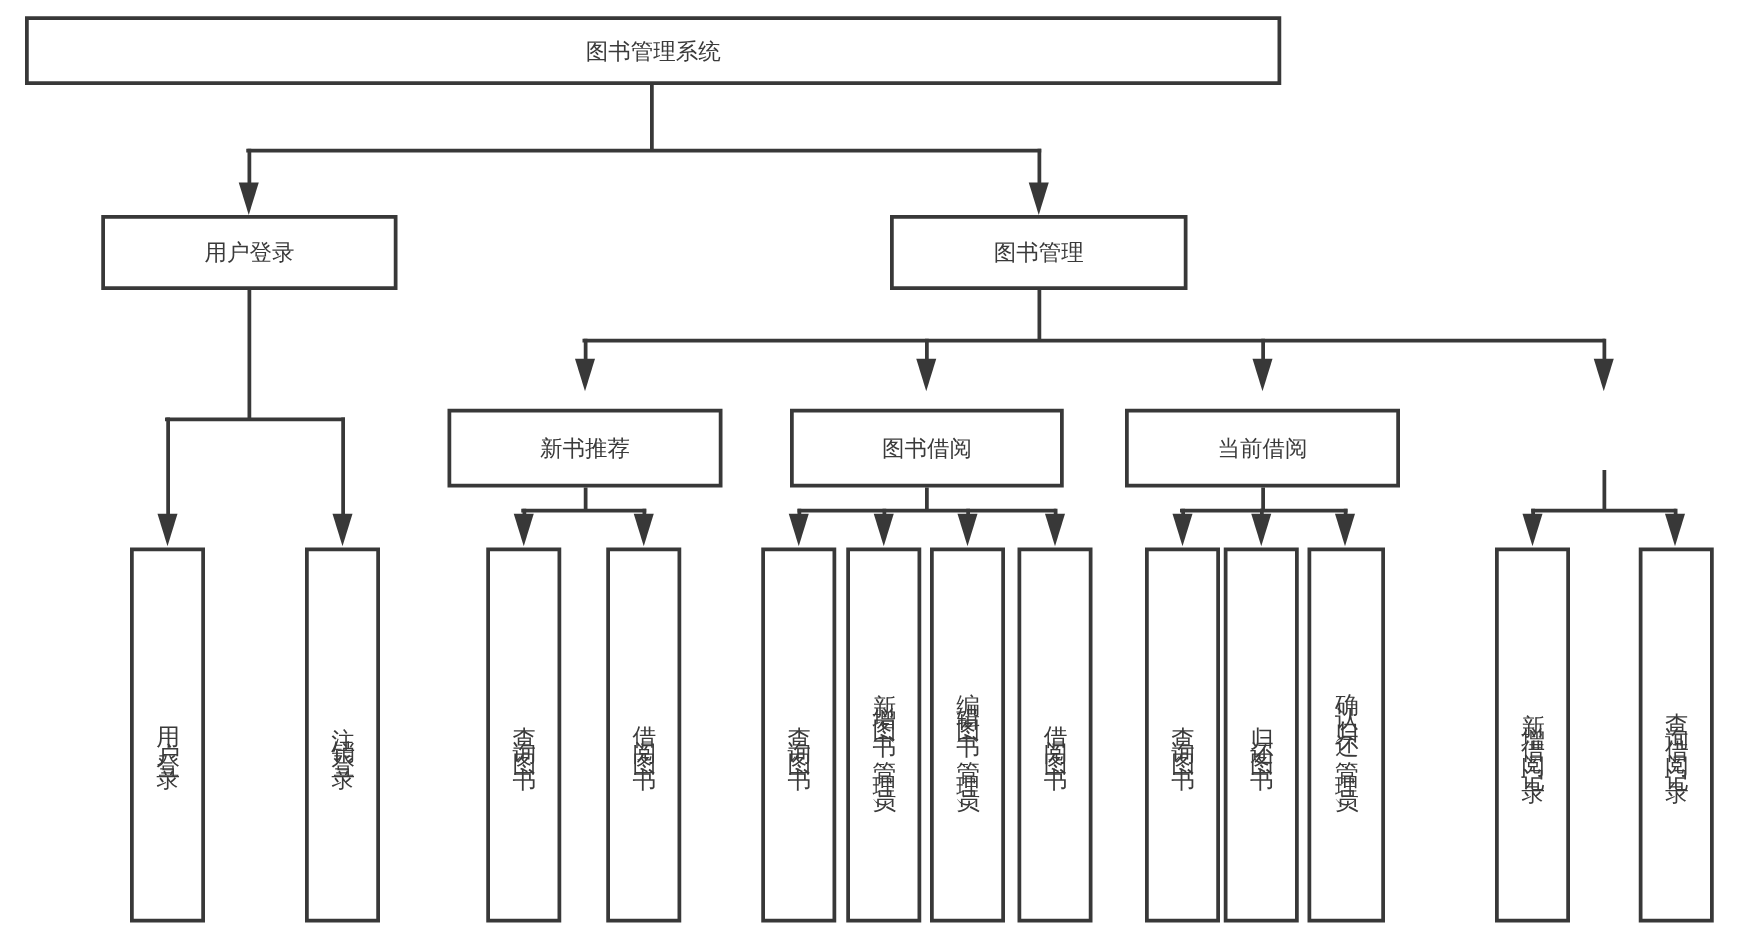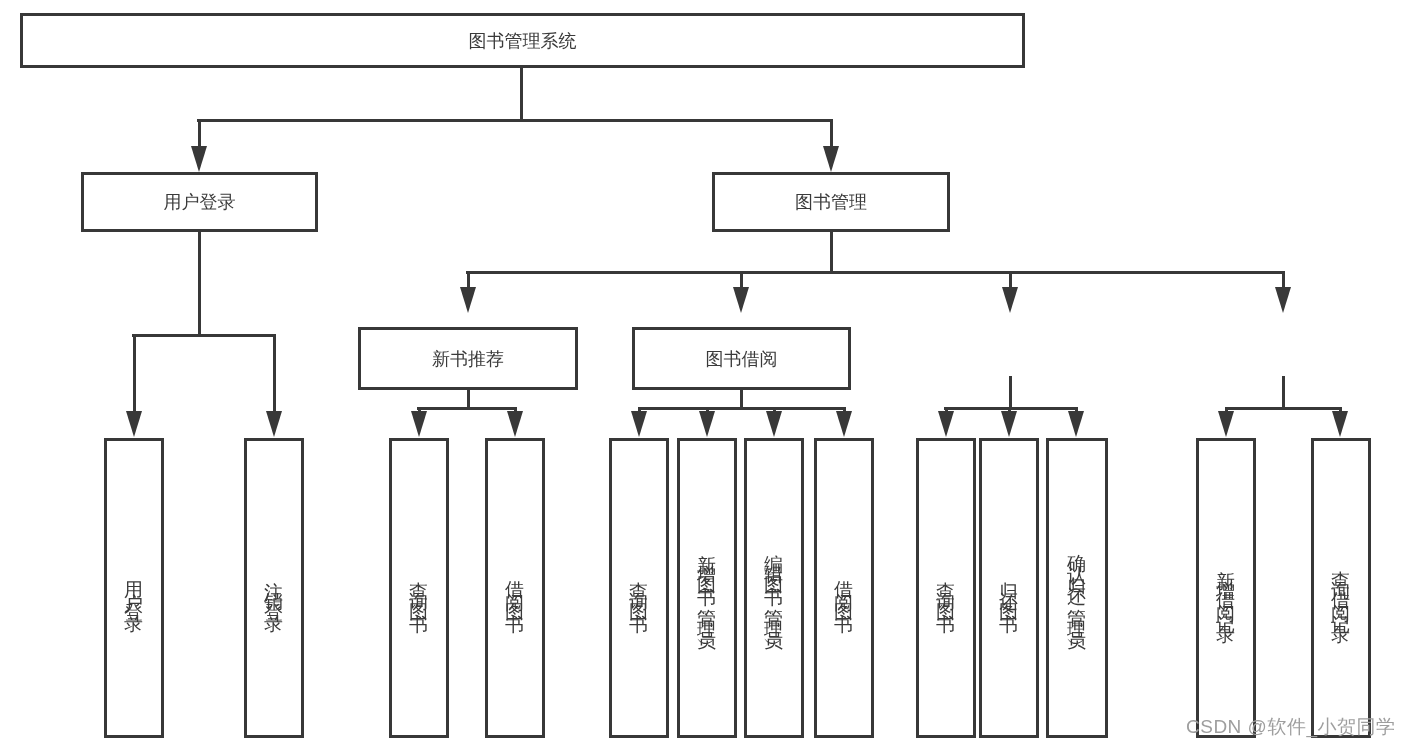--- a/index.html
+++ b/index.html
@@ -52,20 +52,23 @@
   </div>
   <div class="node h2node" style="left:712px;width:238px">
     <span>图书管理</span>
   </div>
 
   <div class="node h3node" style="left:358px;width:220px">
     <span>新书推荐</span>
   </div>
   <div class="node h3node" style="left:632px;width:219px">
     <span>图书借阅</span>
+  </div>
+  <div class="node h3node" style="left:900px;width:220px">
+    <span>当前借阅</span>
   </div>
 
   <div class="node leaf" style="left:104px">
     <span class="vlabel">用户登录</span>
   </div>
   <div class="node leaf" style="left:244px">
     <span class="vlabel">注销登录</span>
   </div>
   <div class="node leaf" style="left:389px">
     <span class="vlabel">查询图书</span>
@@ -153,15 +156,14 @@
   <div class="vline" style="left:1075px;top:407px;height:8px"></div>
   <div class="arrow" style="left:1068px;top:411px"></div>
 
   <div class="vline" style="left:1282px;top:376px;height:33px"></div>
   <div class="hline" style="left:1225px;top:407px;width:116px"></div>
   <div class="vline" style="left:1225px;top:407px;height:8px"></div>
   <div class="arrow" style="left:1218px;top:411px"></div>
   <div class="vline" style="left:1339px;top:407px;height:8px"></div>
   <div class="arrow" style="left:1332px;top:411px"></div>
 
-  <div class="watermark">CSDN @软件_小贺同学</div>
 
 </div>
 
 </body></html>

